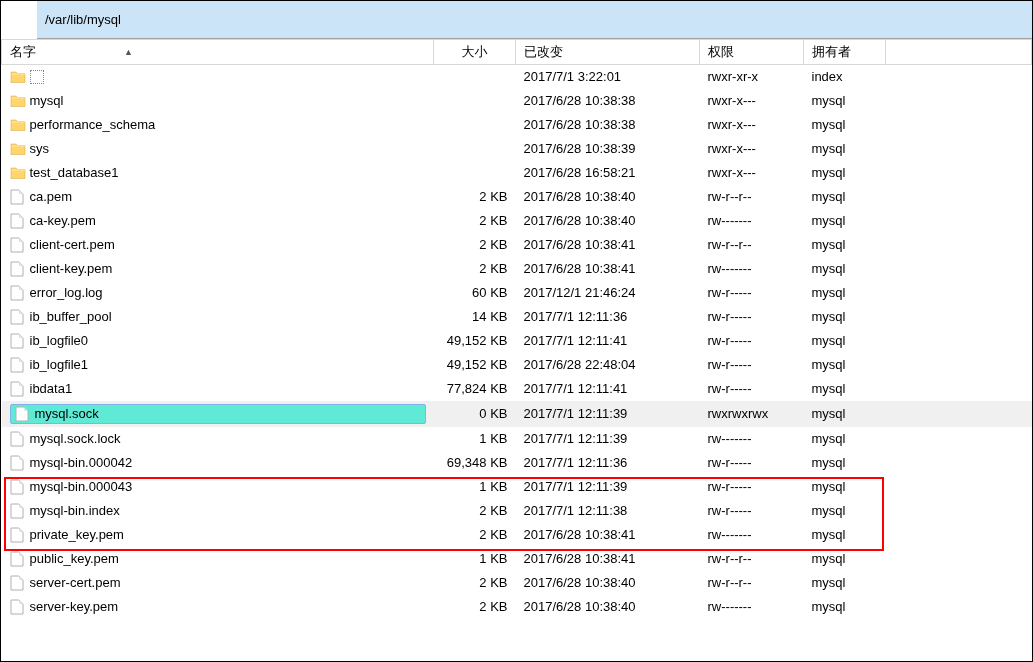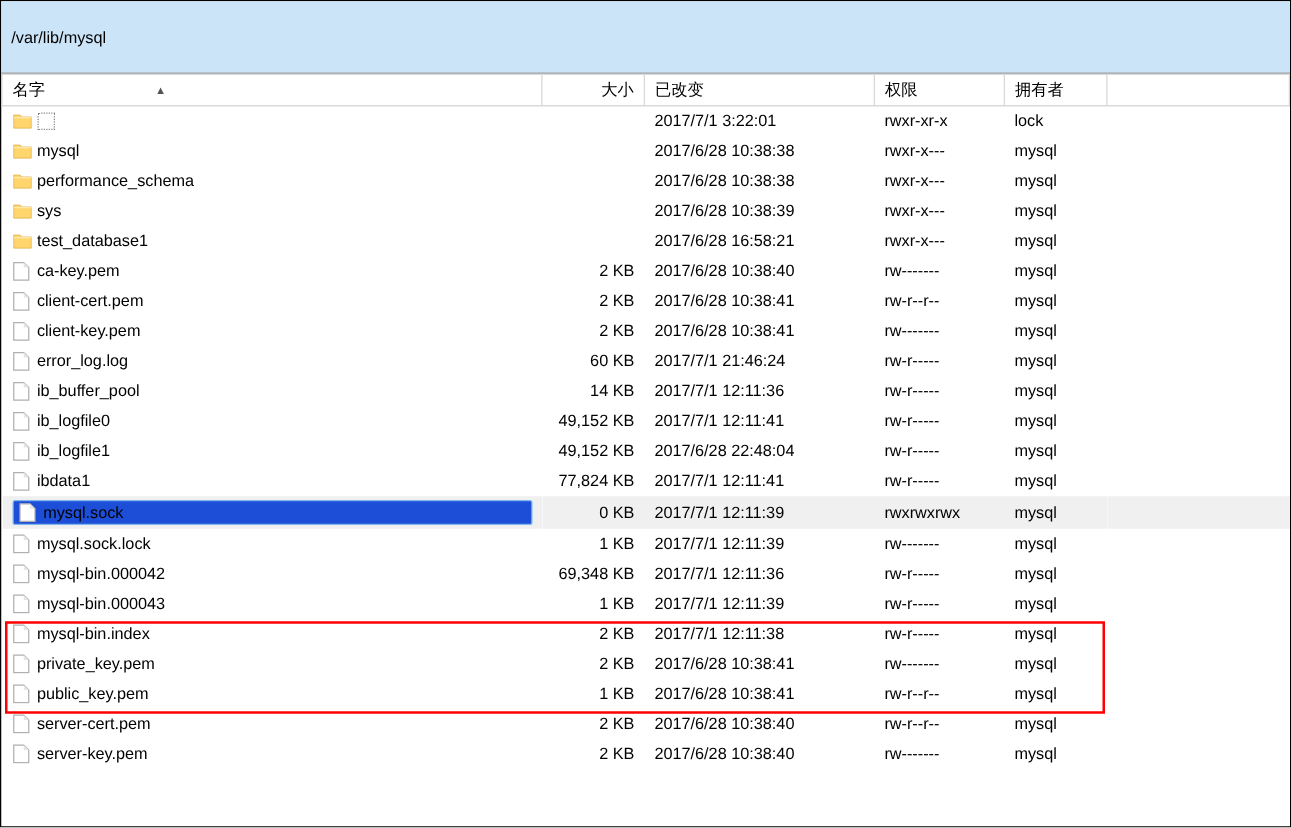--- a/index.html
+++ b/index.html
@@ -13,23 +13,24 @@
 }
 .window {
   border: 1px solid #000;
   width: 1033px;
   height: 662px;
   display: flex;
   flex-direction: column;
 }
 .path-bar {
   background: #cce4f7;
-  padding: 21px 8px;
+  padding: 11px 8px;
   font-size: 13px;
   border-bottom: 1px solid #a0a0a0;
+  margin-left: 36px;
 }
 .table-container {
   flex: 1;
   position: relative;
   overflow: hidden;
 }
 table {
   border-collapse: collapse;
   width: 100%;
   table-layout: fixed;
@@ -37,21 +38,21 @@
 thead th {
   background: #fff;
   border: 1px solid #d8d8d8;
   text-align: left;
   font-weight: normal;
   padding: 3px 8px;
   font-size: 13px;
   white-space: nowrap;
 }
 thead th.name-col { width: 432px; }
-thead th.size-col { width: 82px; text-align: right; }
+thead th.size-col { width: 82px; text-align: center; }
 thead th.changed-col { width: 184px; }
 thead th.perm-col { width: 104px; }
 thead th.owner-col { width: 82px; }
 thead th.spacer-col { width: auto; }
 .sort-indicator {
   display: inline-block;
   font-size: 9px;
   color: #555;
   position: relative;
   left: 88px;
@@ -79,21 +80,21 @@
 .folder-icon svg { width: 16px; height: 16px; }
 .file-icon svg { width: 14px; height: 16px; }
 .up-icon {
   border: 1px dotted #888;
   width: 14px;
   height: 14px;
 }
 .selected td { background: #f0f0f0; }
 .selected .name-cell-wrapper {
   border: 1px solid #7eb4ea;
-  background: #1d4ed8;
+  background: #5eead4;
   border-radius: 2px;
 }
 .highlight-box {
   position: absolute;
   border: 2px solid #ff0000;
   pointer-events: none;
   left: 3px;
   top: 438px;
   width: 880px;
   height: 74px;
@@ -123,21 +124,21 @@
                 <span class="icon folder-icon"><svg viewBox="0 0 16 16">
                     <path fill="#ffd66e" stroke="#d9a23a" stroke-width="0.5" d="M1 3 h5 l1.5 1.5 H15 v9 H1 z"></path>
                     <path fill="#ffe9a8" d="M1 4.5 h14 v1 H1 z"></path>
                   </svg></span>
                 <span class="up-icon"></span>
               </div>
             </td>
             <td class="size-cell"></td>
             <td>2017/7/1 3:22:01</td>
             <td>rwxr-xr-x</td>
-            <td>lock</td>
+            <td>index</td>
             <td></td>
           </tr>
           <tr>
             <td>
               <div class="name-cell">
                 <span class="icon folder-icon"><svg viewBox="0 0 16 16">
                     <path fill="#ffd66e" stroke="#d9a23a" stroke-width="0.5" d="M1 3 h5 l1.5 1.5 H15 v9 H1 z"></path>
                     <path fill="#ffe9a8" d="M1 4.5 h14 v1 H1 z"></path>
                   </svg></span>
                 <span>mysql</span>
@@ -197,20 +198,36 @@
             <td>mysql</td>
             <td></td>
           </tr>
           <tr>
             <td>
               <div class="name-cell">
                 <span class="icon file-icon"><svg viewBox="0 0 14 16">
                     <path fill="#fff" stroke="#b0b0b0" stroke-width="1" d="M1 1 h8 l4 4 v10 H1 z"></path>
                     <path fill="#e5e5e5" d="M9 1 v4 h4 z"></path>
                   </svg></span>
+                <span>ca.pem</span>
+              </div>
+            </td>
+            <td class="size-cell">2 KB</td>
+            <td>2017/6/28 10:38:40</td>
+            <td>rw-r--r--</td>
+            <td>mysql</td>
+            <td></td>
+          </tr>
+          <tr>
+            <td>
+              <div class="name-cell">
+                <span class="icon file-icon"><svg viewBox="0 0 14 16">
+                    <path fill="#fff" stroke="#b0b0b0" stroke-width="1" d="M1 1 h8 l4 4 v10 H1 z"></path>
+                    <path fill="#e5e5e5" d="M9 1 v4 h4 z"></path>
+                  </svg></span>
                 <span>ca-key.pem</span>
               </div>
             </td>
             <td class="size-cell">2 KB</td>
             <td>2017/6/28 10:38:40</td>
             <td>rw-------</td>
             <td>mysql</td>
             <td></td>
           </tr>
           <tr>
@@ -249,21 +266,21 @@
             <td>
               <div class="name-cell">
                 <span class="icon file-icon"><svg viewBox="0 0 14 16">
                     <path fill="#fff" stroke="#b0b0b0" stroke-width="1" d="M1 1 h8 l4 4 v10 H1 z"></path>
                     <path fill="#e5e5e5" d="M9 1 v4 h4 z"></path>
                   </svg></span>
                 <span>error_log.log</span>
               </div>
             </td>
             <td class="size-cell">60 KB</td>
-            <td>2017/7/1 21:46:24</td>
+            <td>2017/12/1 21:46:24</td>
             <td>rw-r-----</td>
             <td>mysql</td>
             <td></td>
           </tr>
           <tr>
             <td>
               <div class="name-cell">
                 <span class="icon file-icon"><svg viewBox="0 0 14 16">
                     <path fill="#fff" stroke="#b0b0b0" stroke-width="1" d="M1 1 h8 l4 4 v10 H1 z"></path>
                     <path fill="#e5e5e5" d="M9 1 v4 h4 z"></path>

